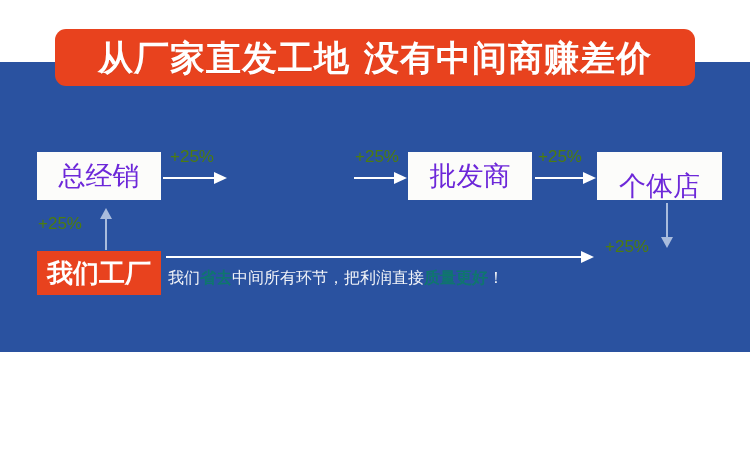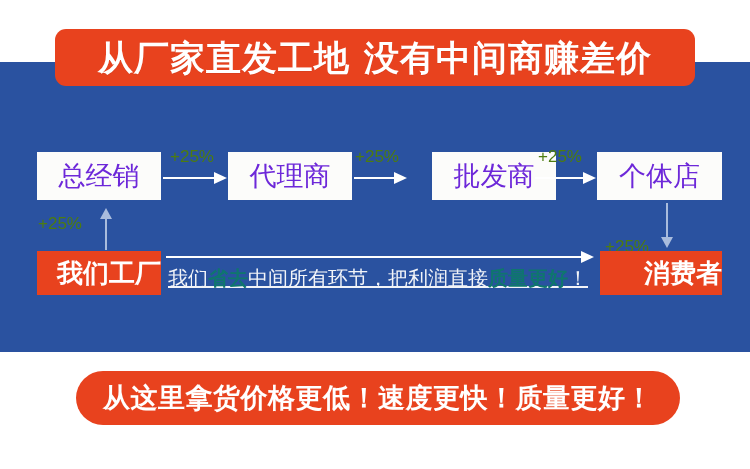--- a/index.html
+++ b/index.html
@@ -31,27 +31,27 @@
 
   
   .node{
     position:absolute;height:48px;
     background:#fcfcfa;
     display:flex;align-items:center;justify-content:center;
     color:#6d28d9;font-size:27px;line-height:1;white-space:nowrap;
   }
   .node.n1{left:37px;top:152px;width:124px;}
   .node.n2{left:228px;top:152px;width:124px;}
-  .node.n3{left:432px;top:152px;width:124px;}
-  .node.n4{left:597px;top:152px;width:125px;}
+  .node.n3{left:408px;top:152px;width:124px;}
+  .node.n4{left:597px;top:152px;width:125px;align-items:flex-end;}
 
   .node-red{
     position:absolute;height:44px;
     background:#e8421e;
-    display:flex;align-items:center;justify-content:flex-end;
+    display:flex;align-items:center;justify-content:center;
     color:#ffffff;font-size:26px;font-weight:bold;line-height:1;white-space:nowrap;
   }
   .node-red.f1{left:37px;top:251px;width:124px;}
   .node-red.f2{left:600px;top:251px;width:122px;}
 
   
   .harrow{position:absolute;height:12px;}
   .harrow .shaft{
     position:absolute;left:0;top:5px;height:2px;background:#ffffff;
   }
@@ -98,21 +98,21 @@
   .pct.p1{left:170px;top:148px;}
   .pct.p2{left:355px;top:148px;}
   .pct.p3{left:538px;top:148px;}
   .pct.pleft{left:38px;top:215px;}
   .pct.pright{left:605px;top:238px;}
 
   
   .mid-line{
     position:absolute;left:168px;top:261px;width:424px;height:34px;
     display:flex;align-items:center;
-    color:#f2f4f8;font-size:20px;line-height:1;white-space:nowrap;text-decoration:underline;
+    color:#f2f4f8;font-size:16px;line-height:1;white-space:nowrap;
   }
   .mid-line b{font-weight:bold;color:#0f766e;}
 
   
   .footer-pill{
     position:absolute;left:76px;top:371px;width:604px;height:54px;
     background:#e8421e;border-radius:27px;
     display:flex;align-items:center;justify-content:center;
   }
   .footer-text{
@@ -130,23 +130,20 @@
   <div class="band-bottom"></div>
 
   <div class="header-pill">
     <div class="header-text">
       <span>从厂家直发工地</span><span class="gap"></span><span>没有中间商赚差价</span>
     </div>
   </div>
 
   <div class="node n1">
     <span>总经销</span>
-  </div>
-  <div class="node n2">
-    <span>代理商</span>
   </div>
   <div class="node n3">
     <span>批发商</span>
   </div>
   <div class="node n4">
     <span>个体店</span>
   </div>
 
   <div class="harrow a1">
     <div class="shaft"></div>
@@ -187,21 +184,15 @@
   </div>
 
   <div class="mid-line">
     <span>我们</span>
       <b>省去</b>
       <span>中间所有环节，把利润直接</span>
       <b>质量更好</b>
       <span>！</span>
   </div>
 
-  <div class="node-red f2">
-    <span>消费者</span>
-  </div>
 
-  <div class="footer-pill">
-    <div class="footer-text">从这里拿货价格更低！速度更快！质量更好！</div>
-  </div>
 
 </div>
 
 </body></html>

